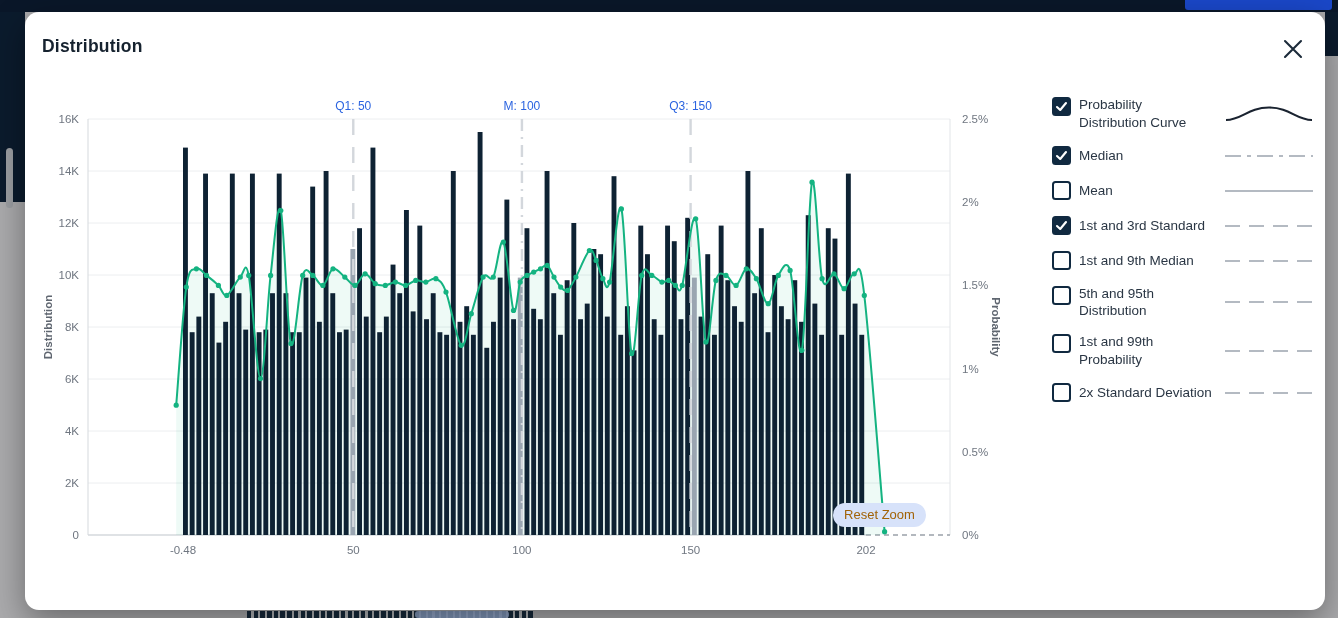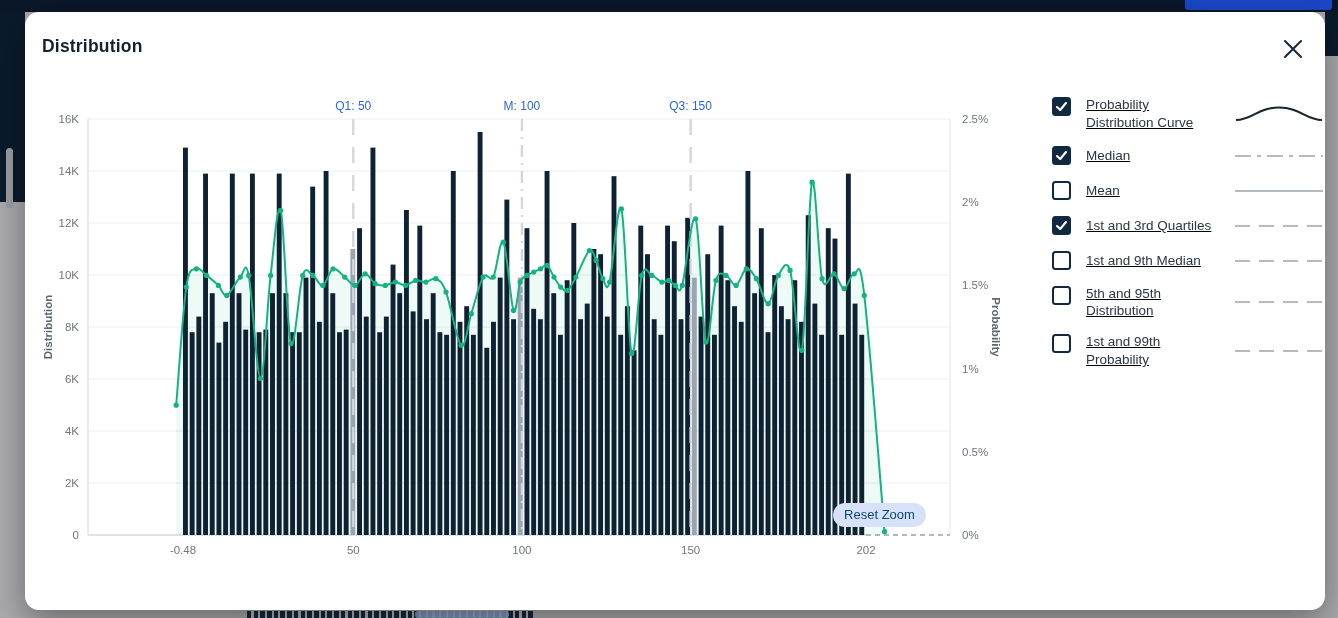--- a/index.html
+++ b/index.html
@@ -17,25 +17,25 @@
   .mini-sel{left:415px;top:611px;width:94px;height:7px;background:rgba(145,166,204,.88);border-radius:3px;}
   
   .modal{left:25px;top:12px;width:1300px;height:598px;background:#ffffff;border-radius:14px;
     box-shadow:0 12px 34px rgba(0,0,0,.38);}
   .modal-title{left:17px;top:24px;font-size:17.5px;font-weight:700;color:#16222f;letter-spacing:.2px;}
   .close-btn{left:1253px;top:22px;width:30px;height:30px;background:none;border:none;cursor:pointer;padding:0;}
   .close-btn svg{display:block;}
   
   .chart-wrap{left:15px;top:83px;width:970px;height:472px;}
   .reset-zoom{position:absolute;left:793px;top:408px;width:93px;height:24px;border:none;cursor:pointer;
-    background:#d7e2fa;color:#0c4a6e;font-size:13px;font-family:"Liberation Sans",sans-serif;
+    background:#d7e2fa;color:#a16207;font-size:13px;font-family:"Liberation Sans",sans-serif;
     border-radius:12px;padding:0;line-height:24px;text-align:center;}
   
   .legend{left:1027px;top:84px;width:262px;display:flex;flex-direction:column;gap:13px;}
-  .lrow{display:grid;grid-template-columns:19px 133px 1fr;column-gap:15px;align-items:center;text-decoration:underline;}
+  .lrow{display:grid;grid-template-columns:19px 133px 1fr;column-gap:8px;align-items:center;}
   .lrow .cbx{width:15px;height:15px;border-radius:3.5px;border:2px solid #102940;background:#fff;
     cursor:pointer;position:relative;align-self:start;margin-top:1px;}
   .lrow .cbx.on{background:#102940;}
   .lrow .cbx svg{position:absolute;left:0;top:0;}
   .lrow .ltext{font-size:13.5px;color:#2a3644;line-height:1.32;}
   .lrow .licon{justify-self:end;}
   text{font-family:"Liberation Sans",sans-serif;}
 </style>
 </head>
 <body>
@@ -314,21 +314,21 @@
           <line x1="1" y1="11" x2="89" y2="11" stroke="#b4bac2" stroke-width="2"></line>
         </svg>
   </div>
 
   <div class="lrow">
     <div class="cbx on">
           <svg width="15" height="15" viewBox="0 0 15 15">
             <polyline points="3,8 6.2,11 12,4" stroke="#fff" stroke-width="2.1" fill="none" stroke-linecap="round" stroke-linejoin="round"></polyline>
           </svg>
         </div>
-    <div class="ltext">1st and 3rd Quartiles</div>
+    <div class="ltext">1st and 3rd Standard</div>
     <svg class="licon" width="90" height="22">
           <line x1="1" y1="11" x2="89" y2="11" stroke="#b4bac2" stroke-width="2" stroke-dasharray="15,9"></line>
         </svg>
   </div>
 
   <div class="lrow">
     <div class="cbx"></div>
     <div class="ltext">1st and 9th Median</div>
     <svg class="licon" width="90" height="22">
           <line x1="1" y1="11" x2="89" y2="11" stroke="#b4bac2" stroke-width="2" stroke-dasharray="15,9"></line>
@@ -345,14 +345,21 @@
 
   <div class="lrow">
     <div class="cbx"></div>
     <div class="ltext">1st and 99th Probability</div>
     <svg class="licon" width="90" height="22">
           <line x1="1" y1="11" x2="89" y2="11" stroke="#b4bac2" stroke-width="2" stroke-dasharray="15,9"></line>
         </svg>
   </div>
 
 
+  <div class="lrow">
+    <div class="cbx"></div>
+    <div class="ltext">2x Standard Deviation</div>
+    <svg class="licon" width="90" height="22">
+          <line x1="1" y1="11" x2="89" y2="11" stroke="#b4bac2" stroke-width="2" stroke-dasharray="15,9"></line>
+        </svg>
+  </div>
 </div>
 </div>
 
 </body></html>

